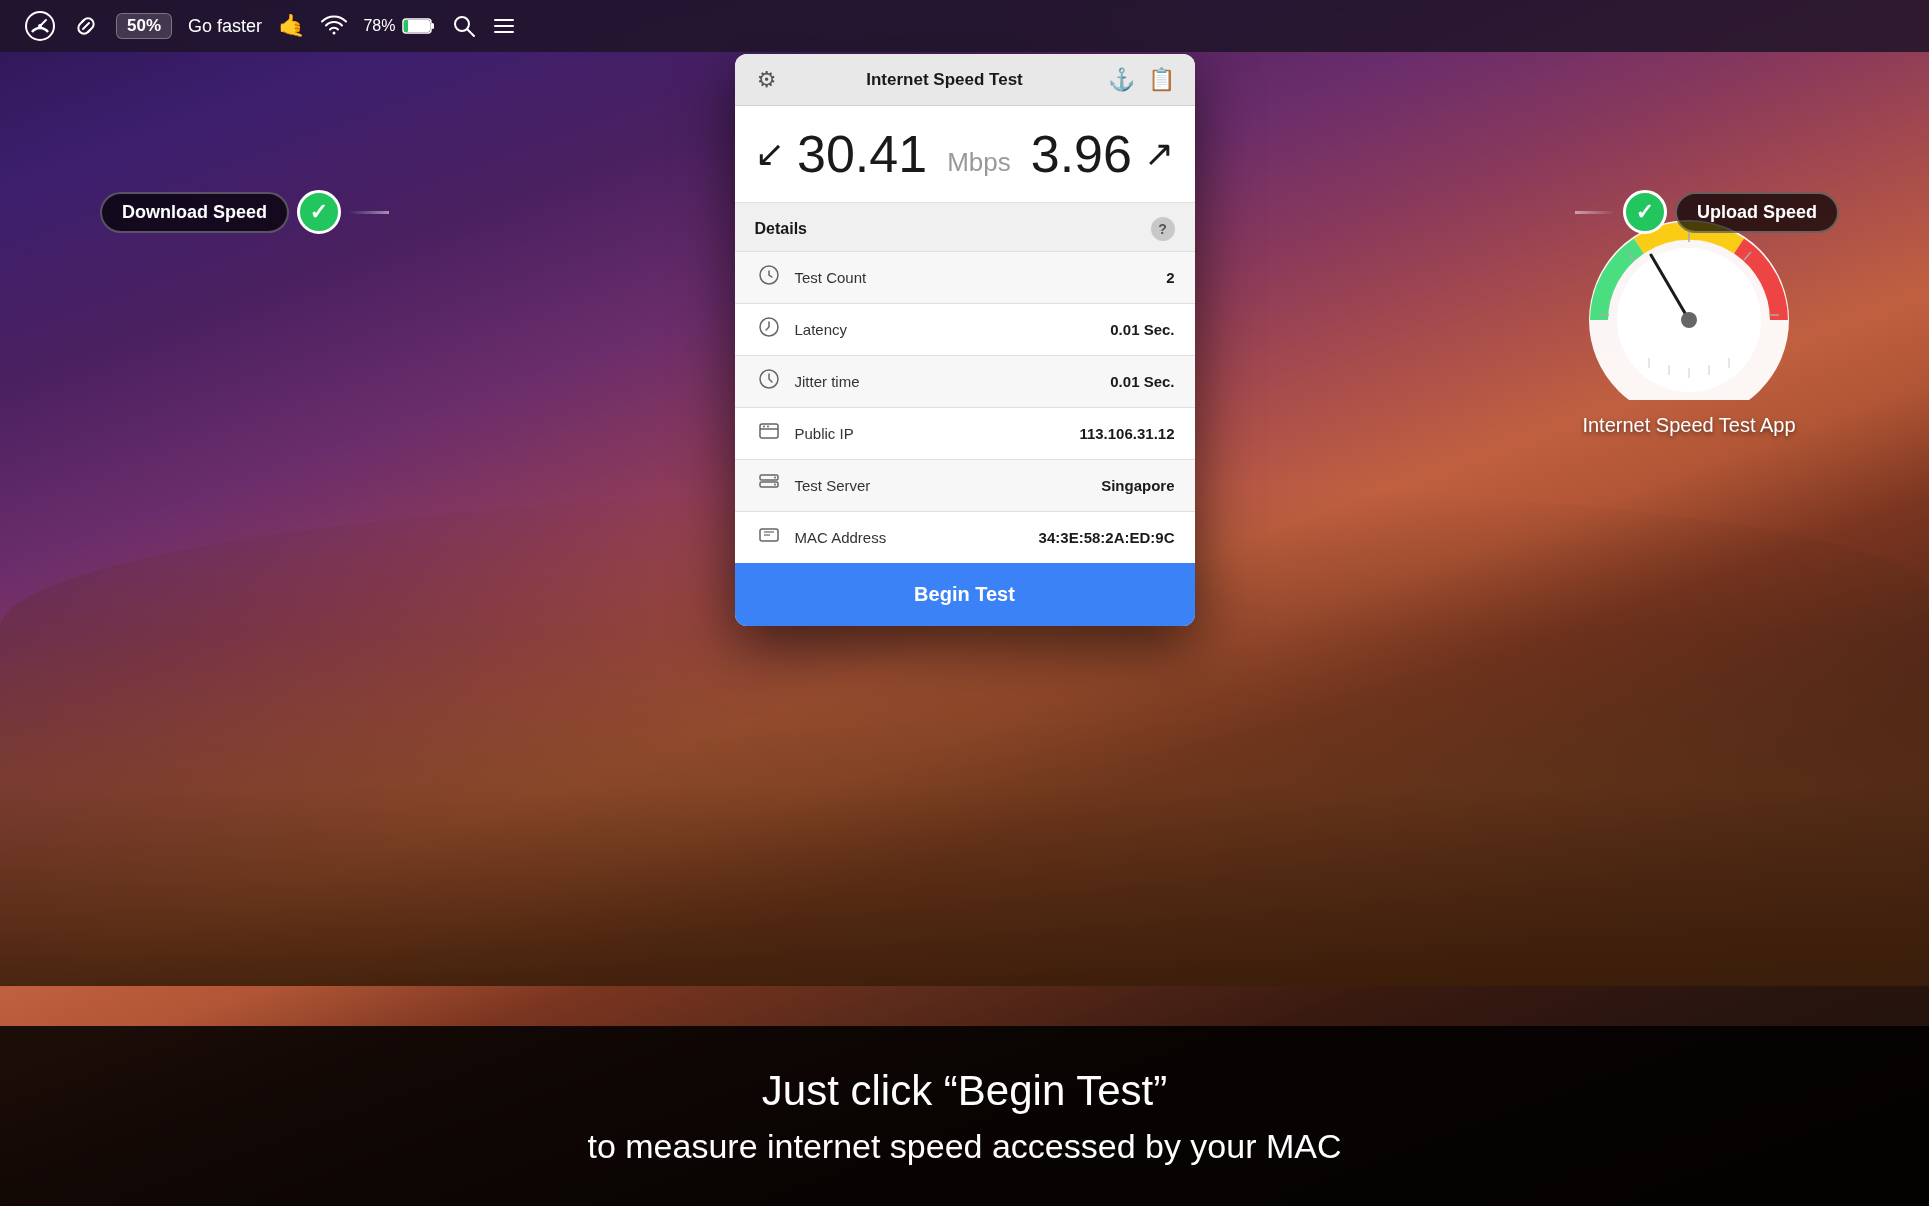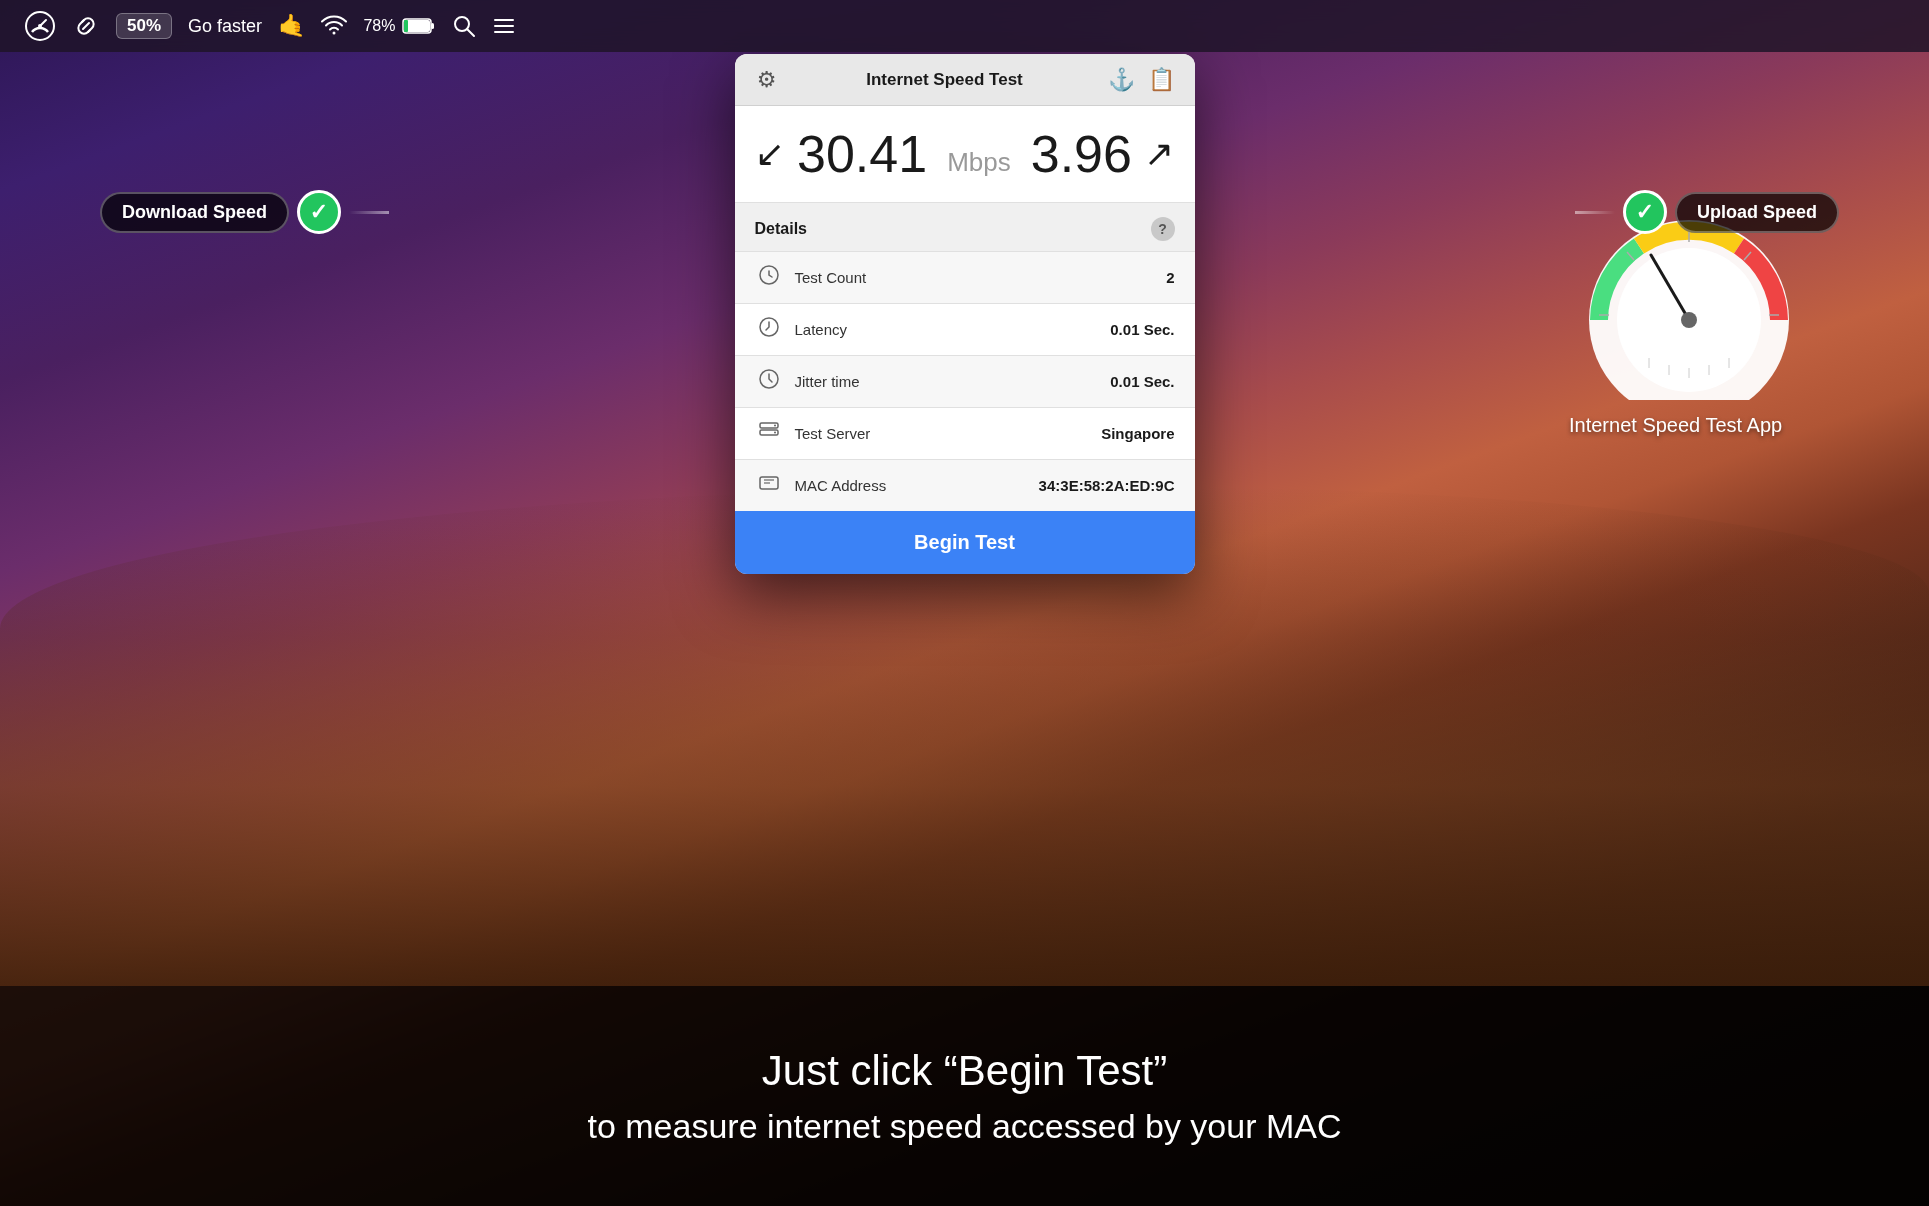--- a/index.html
+++ b/index.html
@@ -344,36 +344,36 @@
 
     
     .speedometer-graphic {
       position: absolute;
       right: 120px;
       top: 200px;
       z-index: 40;
     }
 
     .app-label {
-      text-align: left;
+      text-align: center;
       color: #fff;
       font-size: 20px;
       font-weight: 500;
       margin-top: 10px;
       text-shadow: 0 2px 4px rgba(0,0,0,0.5);
     }
 
     
     .bottom-caption {
       position: absolute;
       bottom: 0;
       left: 0;
       right: 0;
       background: rgba(0,0,0,0.85);
-      height: 220px;
+      height: 180px;
       display: flex;
       flex-direction: column;
       align-items: center;
       justify-content: center;
       gap: 12px;
     }
 
     .caption-line1 {
       font-size: 42px;
       color: #fff;
@@ -530,20 +530,32 @@
     <span class="detail-icon">
       <svg width="22" height="22" viewBox="0 0 22 22">
           <circle cx="11" cy="11" r="9" fill="none" stroke="#666" stroke-width="1.5"></circle>
           <path d="M11 6 L11 11 L14 14" fill="none" stroke="#666" stroke-width="1.5" stroke-linecap="round"></path>
         </svg>
     </span>
     <span class="detail-label">Jitter time</span>
     <span class="detail-value">0.01 Sec.</span>
   </div>
 
+  <div class="detail-row">
+    <span class="detail-icon">
+      <svg width="22" height="22" viewBox="0 0 22 22">
+          <rect x="2" y="4" width="18" height="14" rx="2" fill="none" stroke="#666" stroke-width="1.5"></rect>
+          <line x1="2" y1="9" x2="20" y2="9" stroke="#666" stroke-width="1.5"></line>
+          <circle cx="6" cy="6.5" r="1" fill="#666"></circle>
+          <circle cx="10" cy="6.5" r="1" fill="#666"></circle>
+        </svg>
+    </span>
+    <span class="detail-label">Public IP</span>
+    <span class="detail-value">113.106.31.12</span>
+  </div>
 
   <div class="detail-row">
     <span class="detail-icon">
       <svg width="22" height="22" viewBox="0 0 22 22">
           <rect x="2" y="3" width="18" height="5" rx="1.5" fill="none" stroke="#666" stroke-width="1.5"></rect>
           <rect x="2" y="10" width="18" height="5" rx="1.5" fill="none" stroke="#666" stroke-width="1.5"></rect>
           <circle cx="17" cy="5.5" r="1" fill="#666"></circle>
           <circle cx="17" cy="12.5" r="1" fill="#666"></circle>
         </svg>
     </span>

